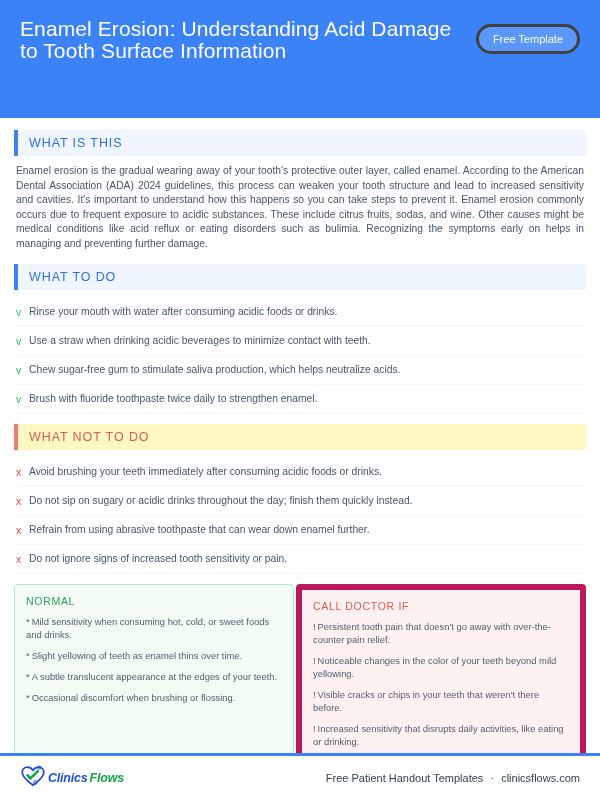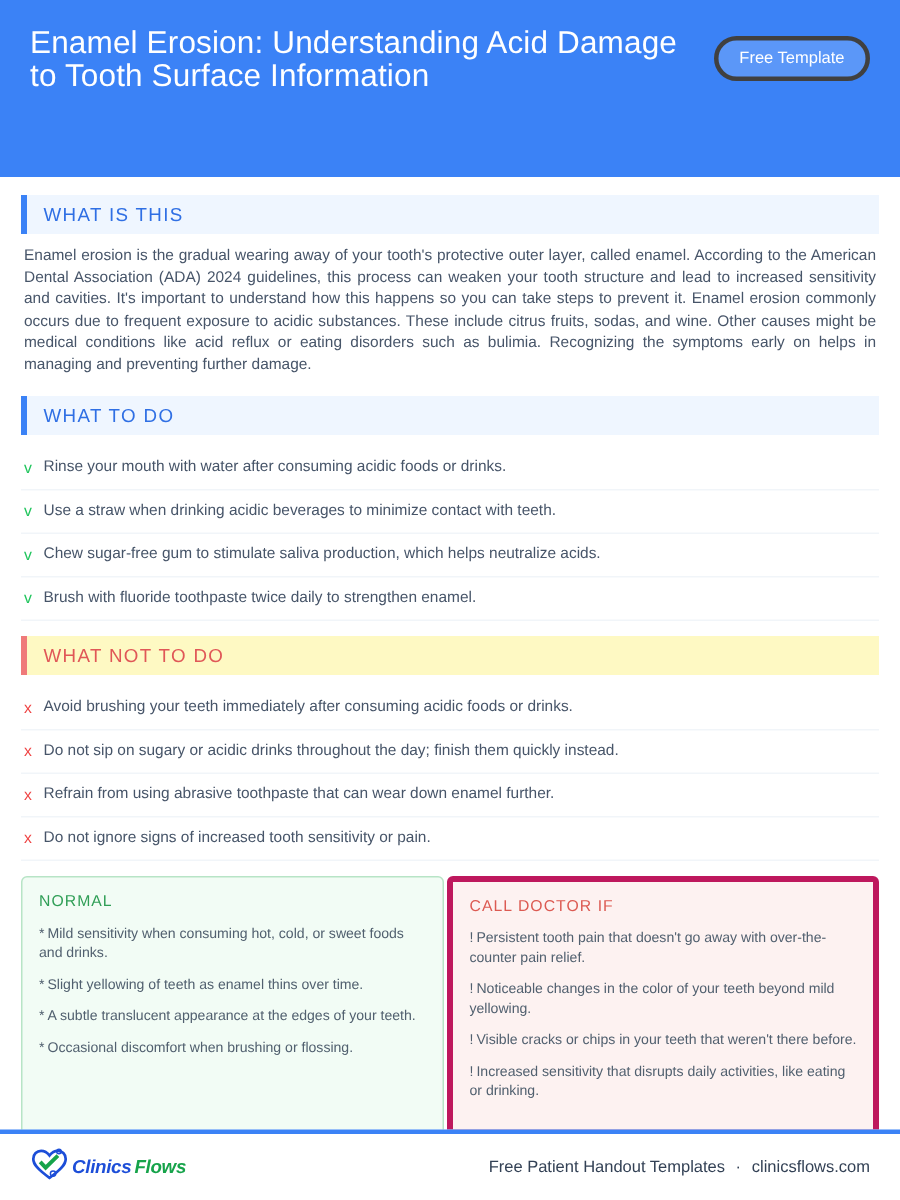--- a/index.html
+++ b/index.html
@@ -125,21 +125,21 @@
     box-sizing: border-box;
     padding: 10px 11px 12px 11px;
     min-height: 136px;
   }
   .box-normal {
     background: #f2fcf5;
     border: 1px solid #b7e4c6;
   }
   .box-doctor {
     background: #fdf2f1;
-    border: 4px solid #be185d;
+    border: 6px solid #be185d;
   }
   .box-title {
     font-size: 10.5px;
     letter-spacing: 0.7px;
     margin-bottom: 8px;
   }
   .box-normal .box-title { color: #2f9e56; }
   .box-doctor .box-title { color: #dc5a52; }
   .box-item {
     font-size: 9.4px;

